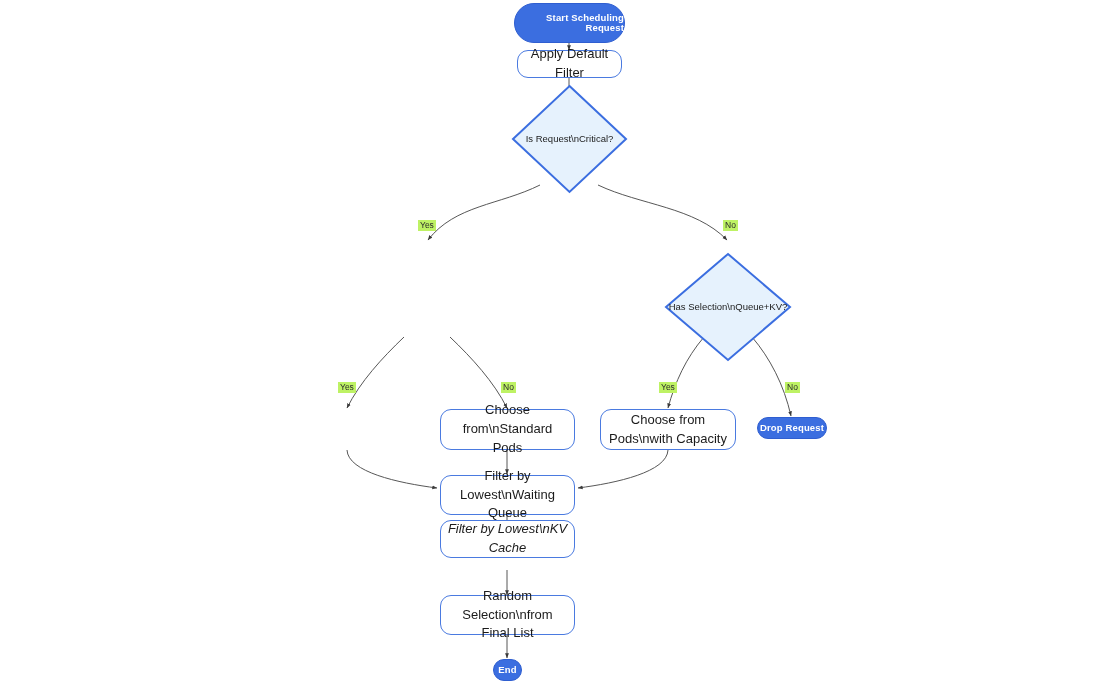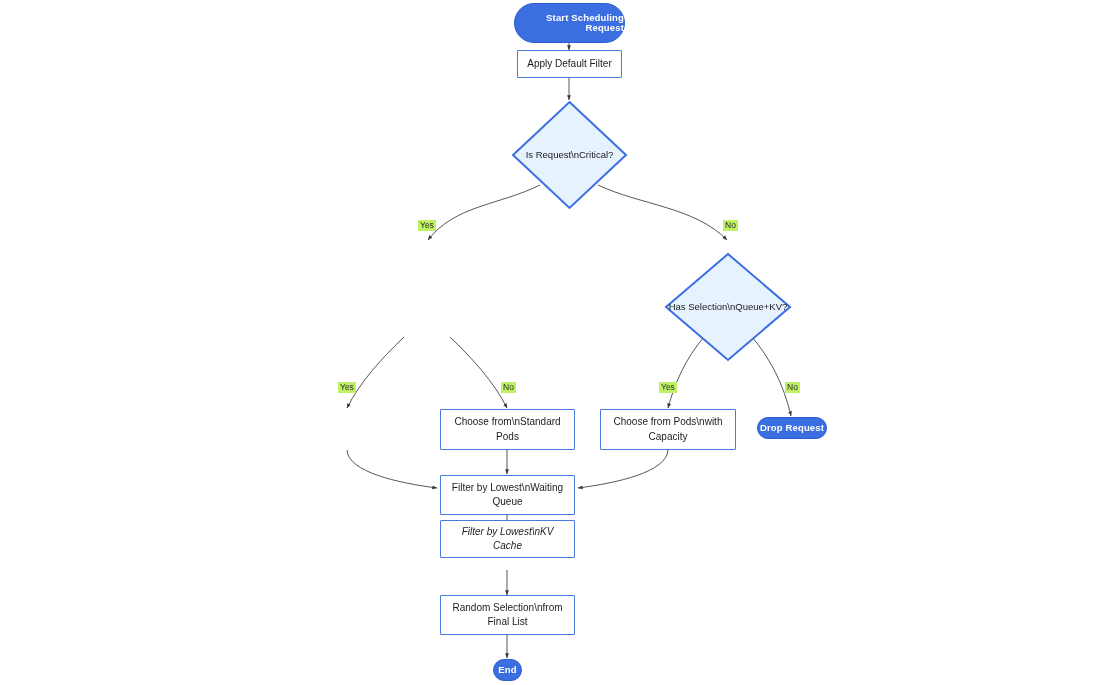--- a/index.html
+++ b/index.html
@@ -42,23 +42,23 @@
     font-weight: bold;
     border-radius: 999px;
     letter-spacing: .15px;
     line-height: 1.1;
   }
   
   .process {
     background: #ffffff;
     border: 1.3px solid #4a7ae0;
     color: #1b1b1b;
-    font-size: 10px;
+    font-size: 13px;
     line-height: 1.45;
-    border-radius: 1px;
+    border-radius: 11px;
     padding: 2px 6px;
   }
   
   .decision-wrap {
     position: absolute;
     z-index: 2;
   }
   .decision-shape {
     position: absolute;
     left: 0;
@@ -138,21 +138,21 @@
   </svg>
 
   <div class="node pill" style="left:514px; top:3px; width:111px; height:40px;text-align:right;">
     <span>Start Scheduling Request</span>
   </div>
 
   <div class="node process" style="left:517px; top:50px; width:105px; height:28px;">
     <span>Apply Default Filter</span>
   </div>
 
-  <div class="decision-wrap" style="left:511px; top:100px; width:117px; height:110px;text-decoration:underline;">
+  <div class="decision-wrap" style="left:511px; top:84px; width:117px; height:110px;text-decoration:underline;">
     <svg class="decision-shape" viewBox="0 0 117 110" xmlns="http://www.w3.org/2000/svg">
       <polygon points="58.5,2 115,55 58.5,108 2,55" fill="#e6f2fd" stroke="#3b6ee0" stroke-width="2"></polygon>
     </svg>
     <div class="decision-label">Is Request\nCritical?</div>
   </div>
 
 
   <div class="decision-wrap" style="left:664px; top:252px; width:128px; height:110px;">
     <svg class="decision-shape" viewBox="0 0 128 110" xmlns="http://www.w3.org/2000/svg">
       <polygon points="64,2 126,55 64,108 2,55" fill="#e6f2fd" stroke="#3b6ee0" stroke-width="2"></polygon>

